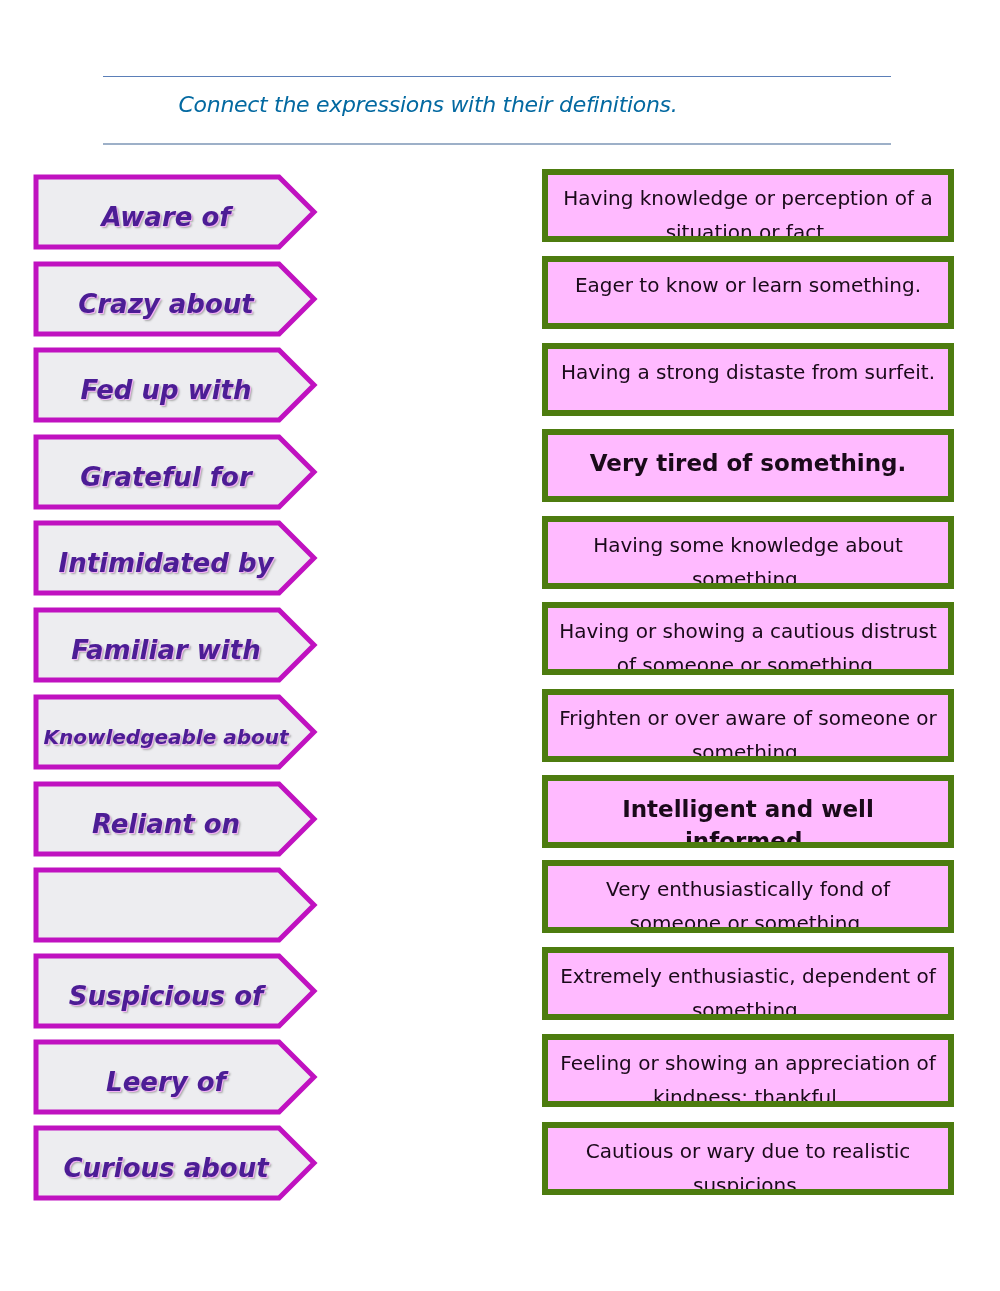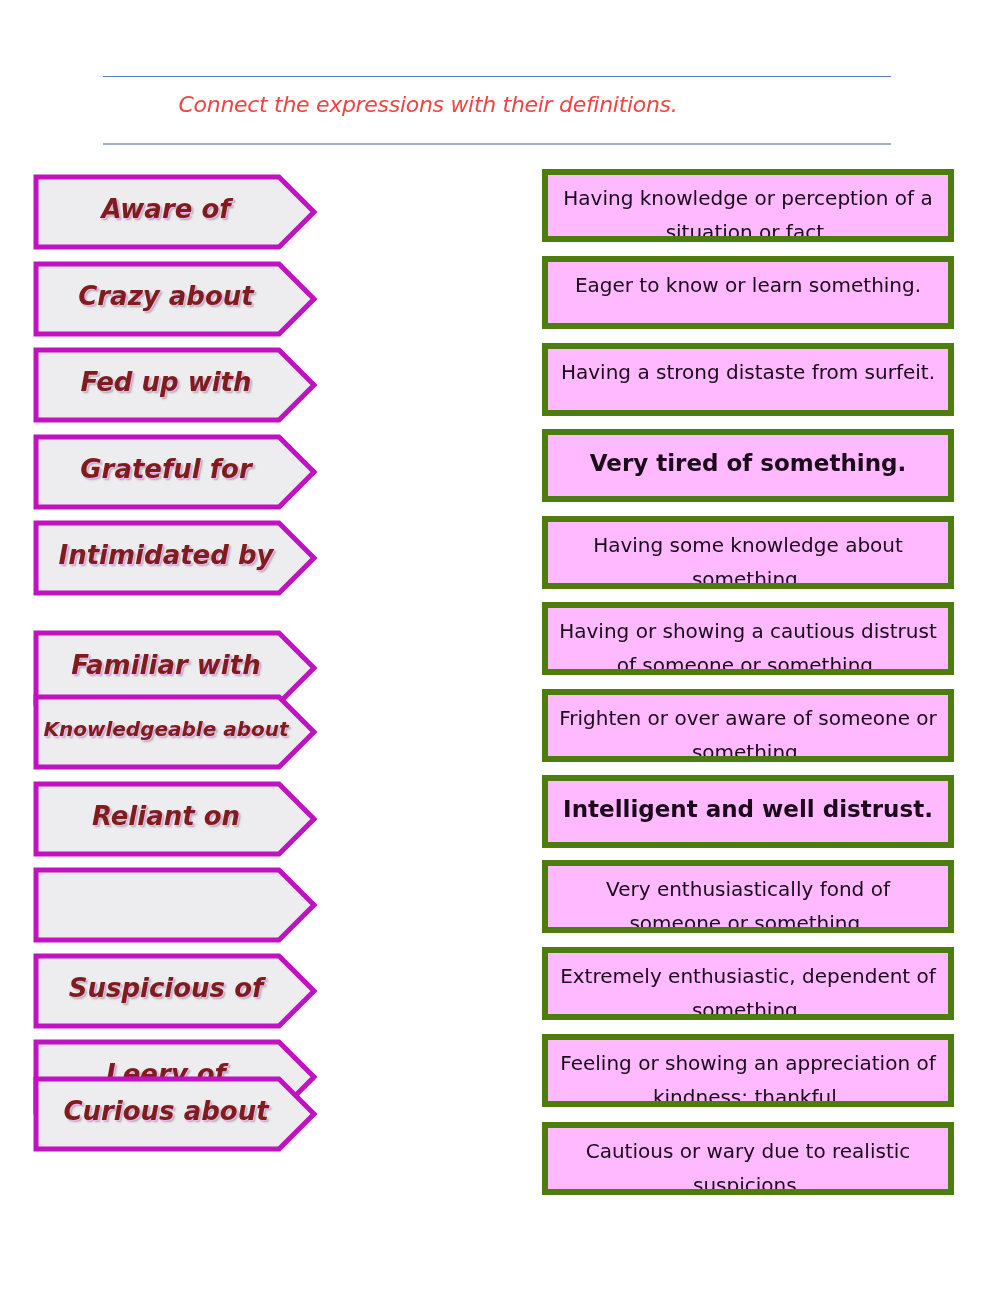--- a/index.html
+++ b/index.html
@@ -1,23 +1,23 @@
 <!DOCTYPE html>
 <html><head>
 <meta charset="utf-8">
 <style>
   html, body { margin: 0; padding: 0; background: #ffffff; }
   body { width: 1000px; height: 1291px; position: relative; overflow: hidden; font-family: "Liberation Sans", sans-serif; }
   .rule { position: absolute; left: 103px; width: 788px; height: 1px; }
   .rule.top { top: 76px; background: #5b7fb8; }
   .rule.bottom { top: 143px; height: 2px; background: #9db0c8; }
-  .instruction { position: absolute; top: 92px; left: 0; width: 856px; text-align: center; font-style: italic; font-size: 22px; color: #ef4444; font-family: "DejaVu Sans", sans-serif; letter-spacing: -0.3px; }
+  .instruction { position: absolute; top: 92px; left: 0; width: 856px; text-align: center; font-style: italic; font-size: 22px; color: #0369a1; font-family: "DejaVu Sans", sans-serif; letter-spacing: -0.3px; }
   .expr { position: absolute; left: 33px; width: 286px; height: 76px; cursor: pointer; }
   .expr svg { position: absolute; left: 0; top: 0; width: 286px; height: 76px; }
-  .expr .label { position: absolute; left: 4px; top: 0; width: 258px; height: 70px; display: flex; align-items: center; justify-content: center; font-family: "DejaVu Sans", sans-serif; font-style: italic; font-weight: bold; font-size: 26px; color: #7f1d1d; text-shadow: 1px 1px 0 #f3b2f5, 2px 2px 2px #a8a8a8; white-space: nowrap; }
+  .expr .label { position: absolute; left: 4px; top: 0; width: 258px; height: 86px; display: flex; align-items: center; justify-content: center; font-family: "DejaVu Sans", sans-serif; font-style: italic; font-weight: bold; font-size: 26px; color: #4c1d95; text-shadow: 1px 1px 0 #f3b2f5, 2px 2px 2px #a8a8a8; white-space: nowrap; }
   .expr .label.small { font-size: 20px; font-style: italic; }
   .defn { position: absolute; left: 542px; width: 412px; height: 73px; background: #ffbaff; border: 6px solid #4d7c0f; box-sizing: border-box; overflow: hidden; cursor: pointer; }
   .defn .text { padding: 6px 10px 0 10px; text-align: center; font-family: "DejaVu Sans", sans-serif; font-size: 20px; line-height: 34px; color: #1a0a1a; }
   .defn .text.large { font-size: 23px; line-height: 32px; padding-top: 12px; font-weight: bold; }
   .defn .text.one { }
 </style>
 </head>
 <body>
 
 <div>
@@ -49,21 +49,21 @@
           <polygon points="3,3 246,3 281,38 246,73 3,73" fill="#ededf0" stroke="#c012c0" stroke-width="5"></polygon>
         </svg>
       <div class="label">Grateful for</div>
     </div>
     <div class="expr" style="top:520px">
       <svg viewBox="0 0 286 76">
           <polygon points="3,3 246,3 281,38 246,73 3,73" fill="#ededf0" stroke="#c012c0" stroke-width="5"></polygon>
         </svg>
       <div class="label">Intimidated by</div>
     </div>
-    <div class="expr" style="top:630px">
+    <div class="expr" style="top:607px">
       <svg viewBox="0 0 286 76">
           <polygon points="3,3 246,3 281,38 246,73 3,73" fill="#ededf0" stroke="#c012c0" stroke-width="5"></polygon>
         </svg>
       <div class="label">Familiar with</div>
     </div>
     <div class="expr" style="top:694px">
       <svg viewBox="0 0 286 76">
           <polygon points="3,3 246,3 281,38 246,73 3,73" fill="#ededf0" stroke="#c012c0" stroke-width="5"></polygon>
         </svg>
       <div class="label small">Knowledgeable about</div>
@@ -84,21 +84,21 @@
           <polygon points="3,3 246,3 281,38 246,73 3,73" fill="#ededf0" stroke="#c012c0" stroke-width="5"></polygon>
         </svg>
       <div class="label">Suspicious of</div>
     </div>
     <div class="expr" style="top:1039px">
       <svg viewBox="0 0 286 76">
           <polygon points="3,3 246,3 281,38 246,73 3,73" fill="#ededf0" stroke="#c012c0" stroke-width="5"></polygon>
         </svg>
       <div class="label">Leery of</div>
     </div>
-    <div class="expr" style="top:1076px">
+    <div class="expr" style="top:1125px">
       <svg viewBox="0 0 286 76">
           <polygon points="3,3 246,3 281,38 246,73 3,73" fill="#ededf0" stroke="#c012c0" stroke-width="5"></polygon>
         </svg>
       <div class="label">Curious about</div>
     </div>
   </div>
 
   <div>
     <div class="defn" style="top:169px">
         <div class="text">Having knowledge or perception of a situation or fact.</div>
@@ -115,21 +115,21 @@
     <div class="defn" style="top:516px">
         <div class="text">Having some knowledge about something.</div>
       </div>
     <div class="defn" style="top:602px">
         <div class="text">Having or showing a cautious distrust of someone or something.</div>
       </div>
     <div class="defn" style="top:689px">
         <div class="text">Frighten or over aware of someone or something.</div>
       </div>
     <div class="defn" style="top:775px">
-        <div class="text large">Intelligent and well distrust.</div>
+        <div class="text large">Intelligent and well informed.</div>
       </div>
     <div class="defn" style="top:860px">
         <div class="text">Very enthusiastically fond of someone or something.</div>
       </div>
     <div class="defn" style="top:947px">
         <div class="text">Extremely enthusiastic, dependent of something.</div>
       </div>
     <div class="defn" style="top:1034px">
         <div class="text">Feeling or showing an appreciation of kindness; thankful.</div>
       </div>

